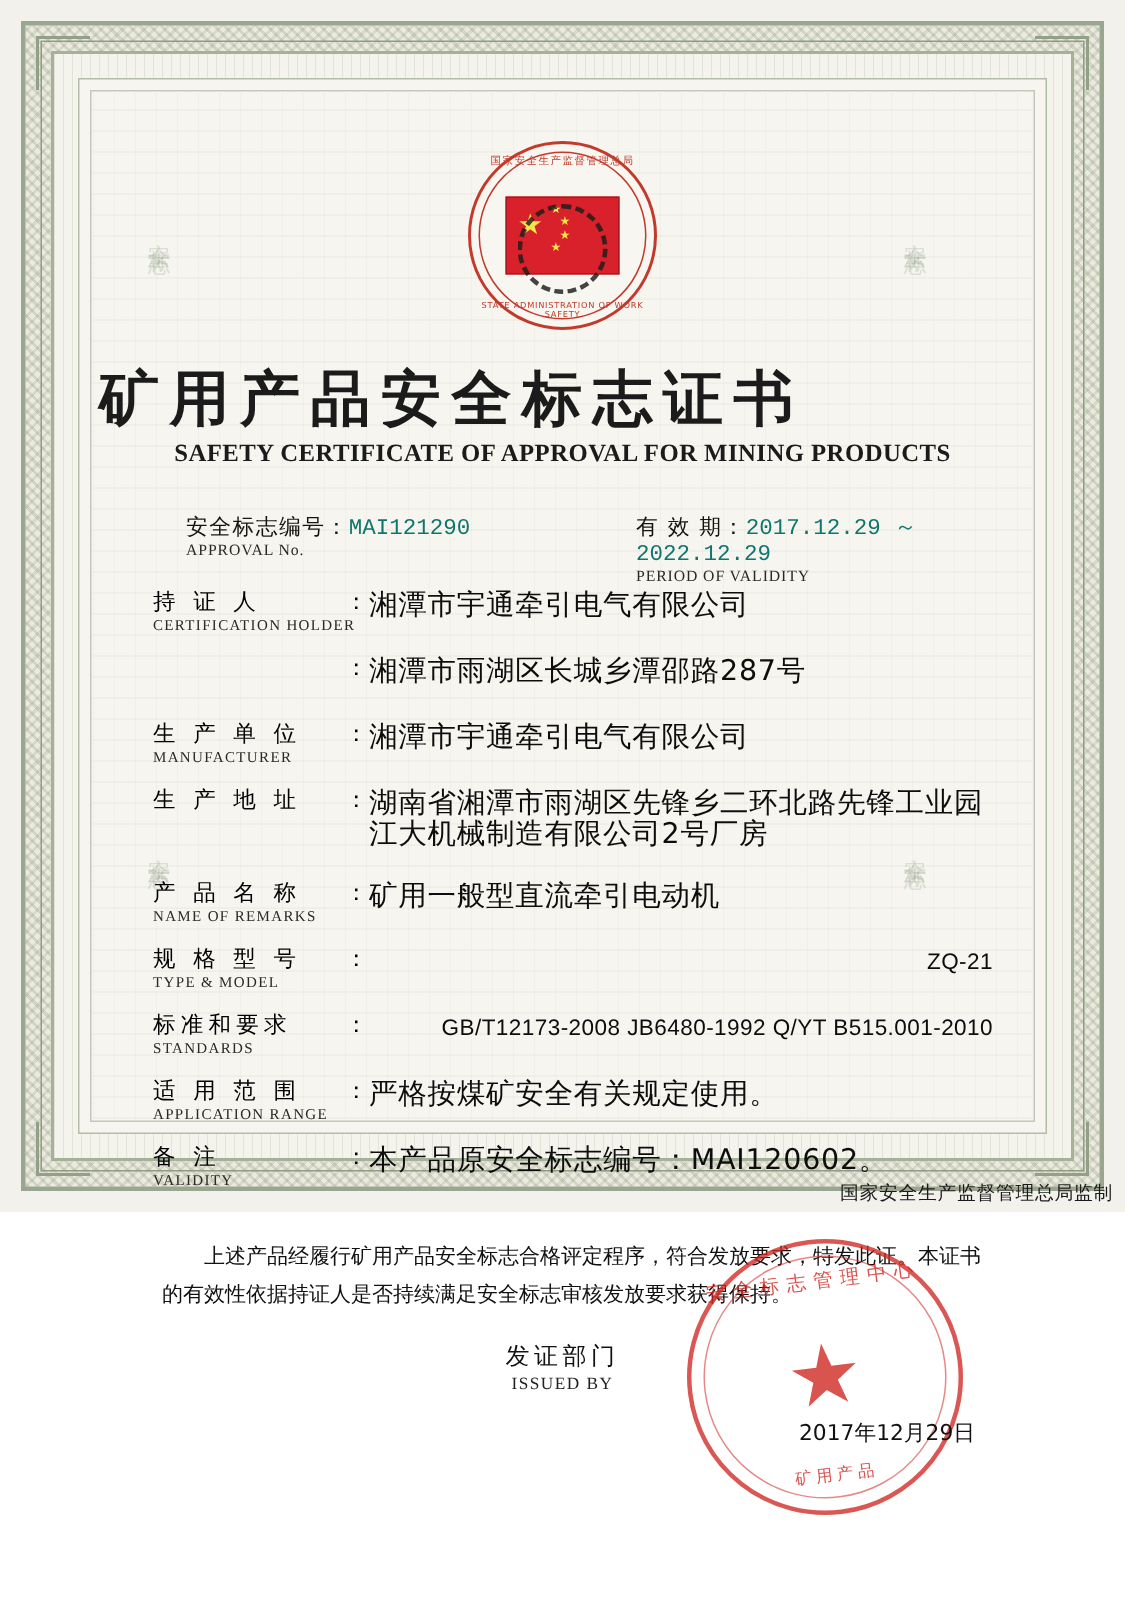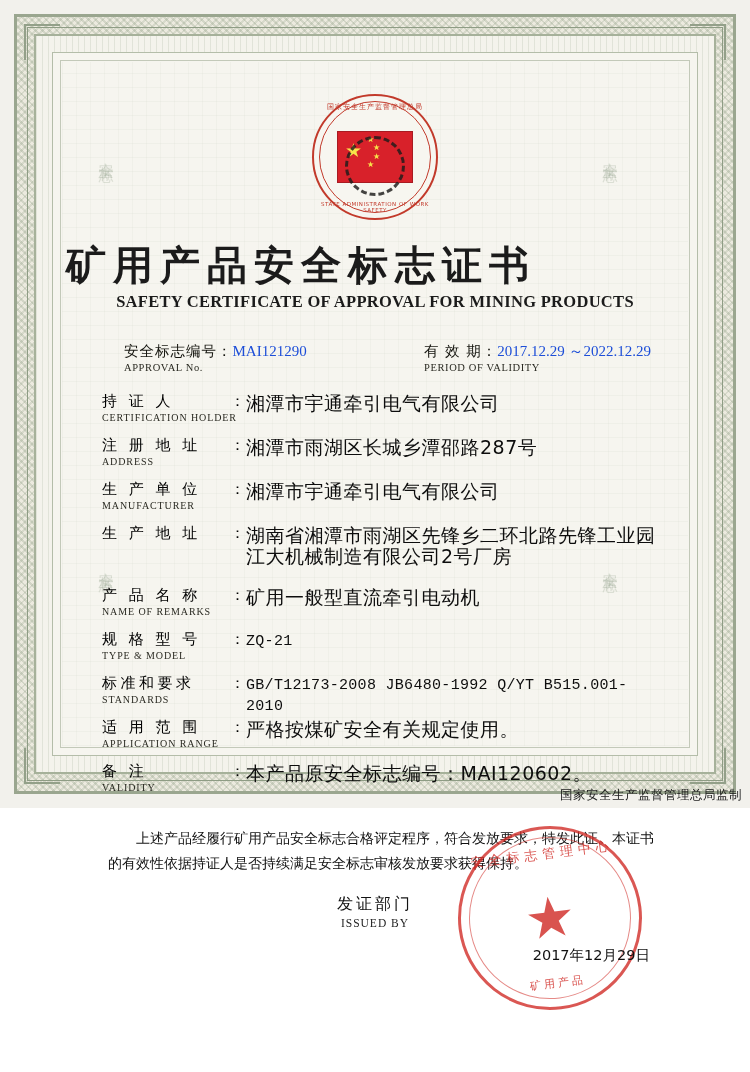--- a/index.html
+++ b/index.html
@@ -206,23 +206,23 @@
   }
   .lbl-en {
     font-family: "Liberation Serif", serif;
     font-size: 10.5px;
     letter-spacing: .6px;
     color: #2a2a22;
     display: block;
     margin-top: 1px;
   }
   .val {
-    font-family: Liberation Serif, serif;
+    font-family: Liberation Mono, monospace;
     font-size: 15px;
-    color: #1d4ed8;
+    color: #0f766e;
   }
 
   
   .fields {
     position: absolute;
     top: 326px;
     left: 36px;
     right: 22px;
   }
   .field {
@@ -257,23 +257,24 @@
   .f-value {
     position: absolute;
     left: 144px;
     right: 0;
     top: 1px;
     font-size: 19px;
     line-height: 21px;
     color: #0d0d0d;
   }
   .f-value.mono {
-    font-family: Liberation Mono, monospace;
+    font-family: Liberation Sans, sans-serif;
     font-size: 15px;
     letter-spacing: .3px;
+    text-align: right;
   }
   .f-value.cn {
     font-family: "DejaVu Sans", sans-serif;
     letter-spacing: .5px;
   }
   .field.tall { min-height: 56px; }
 
   
   .statement {
     position: absolute;
@@ -433,24 +434,20 @@
       <div class="field">
         <div class="f-label">
           <span class="lbl-cn">持 证 人</span>
           <span class="lbl-en">CERTIFICATION HOLDER</span>
         </div>
         <div class="f-colon">：</div>
         <div class="f-value cn">湘潭市宇通牵引电气有限公司</div>
       </div>
 
       <div class="field">
-        <div class="f-label">
-          <span class="lbl-cn">注 册 地 址</span>
-          <span class="lbl-en">ADDRESS</span>
-        </div>
         <div class="f-colon">：</div>
         <div class="f-value cn">湘潭市雨湖区长城乡潭邵路287号</div>
       </div>
 
       <div class="field">
         <div class="f-label">
           <span class="lbl-cn">生 产 单 位</span>
           <span class="lbl-en">MANUFACTURER</span>
         </div>
         <div class="f-colon">：</div>

